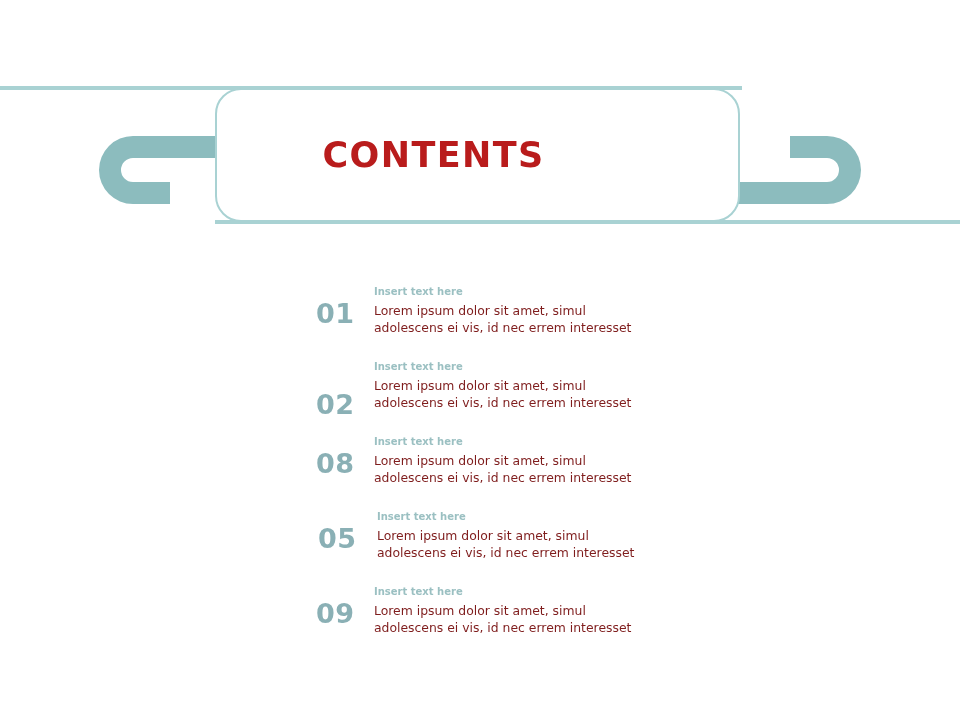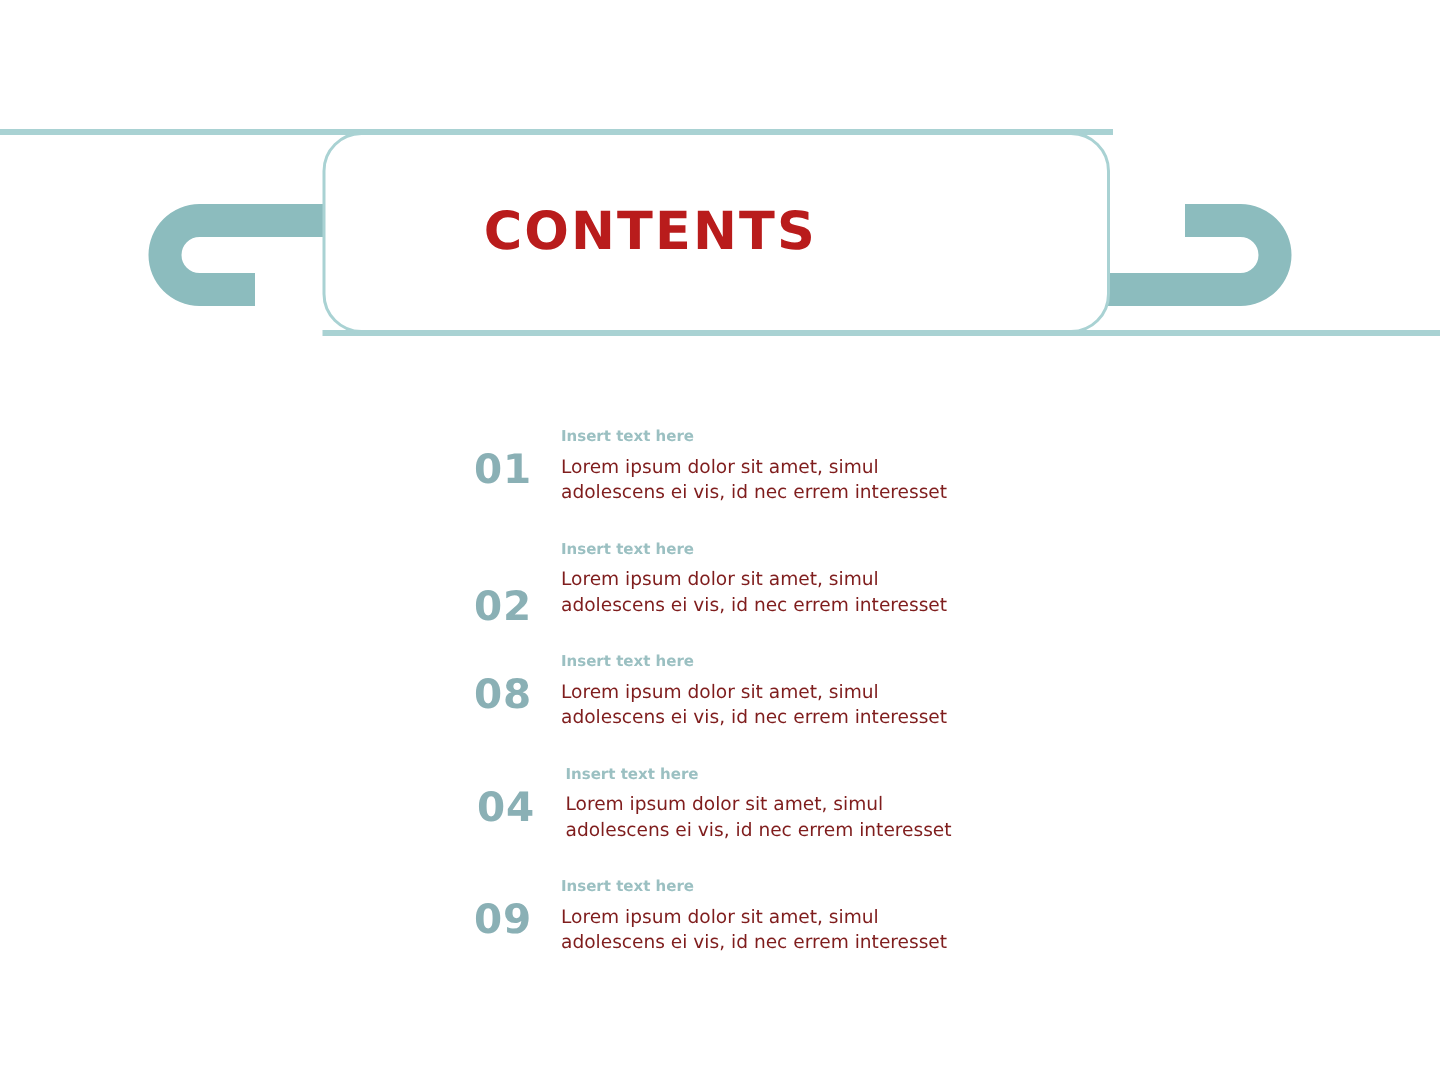--- a/index.html
+++ b/index.html
@@ -164,21 +164,21 @@
     <div class="list-item">
       <div class="item-number" style="left:316px; top:24px;">08</div>
       <div class="item-body" style="left:374px; top:10px;">
         <div class="item-heading">Insert text here</div>
         <div class="item-desc">Lorem ipsum dolor sit amet, simul
 adolescens ei vis, id nec errem interesset</div>
       </div>
     </div>
 
     <div class="list-item">
-      <div class="item-number" style="left:318px; top:24px;">04</div>
+      <div class="item-number" style="left:318px; top:24px;">05</div>
       <div class="item-body" style="left:377px; top:10px;">
         <div class="item-heading">Insert text here</div>
         <div class="item-desc">Lorem ipsum dolor sit amet, simul
 adolescens ei vis, id nec errem interesset</div>
       </div>
     </div>
 
     <div class="list-item">
       <div class="item-number" style="left:316px; top:24px;">09</div>
       <div class="item-body" style="left:374px; top:10px;">

